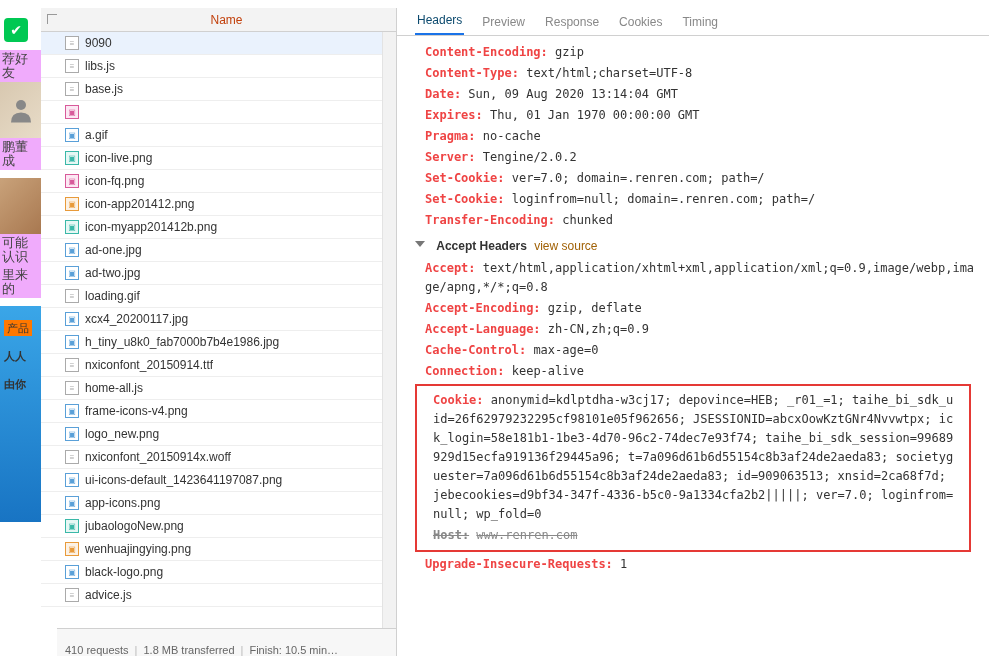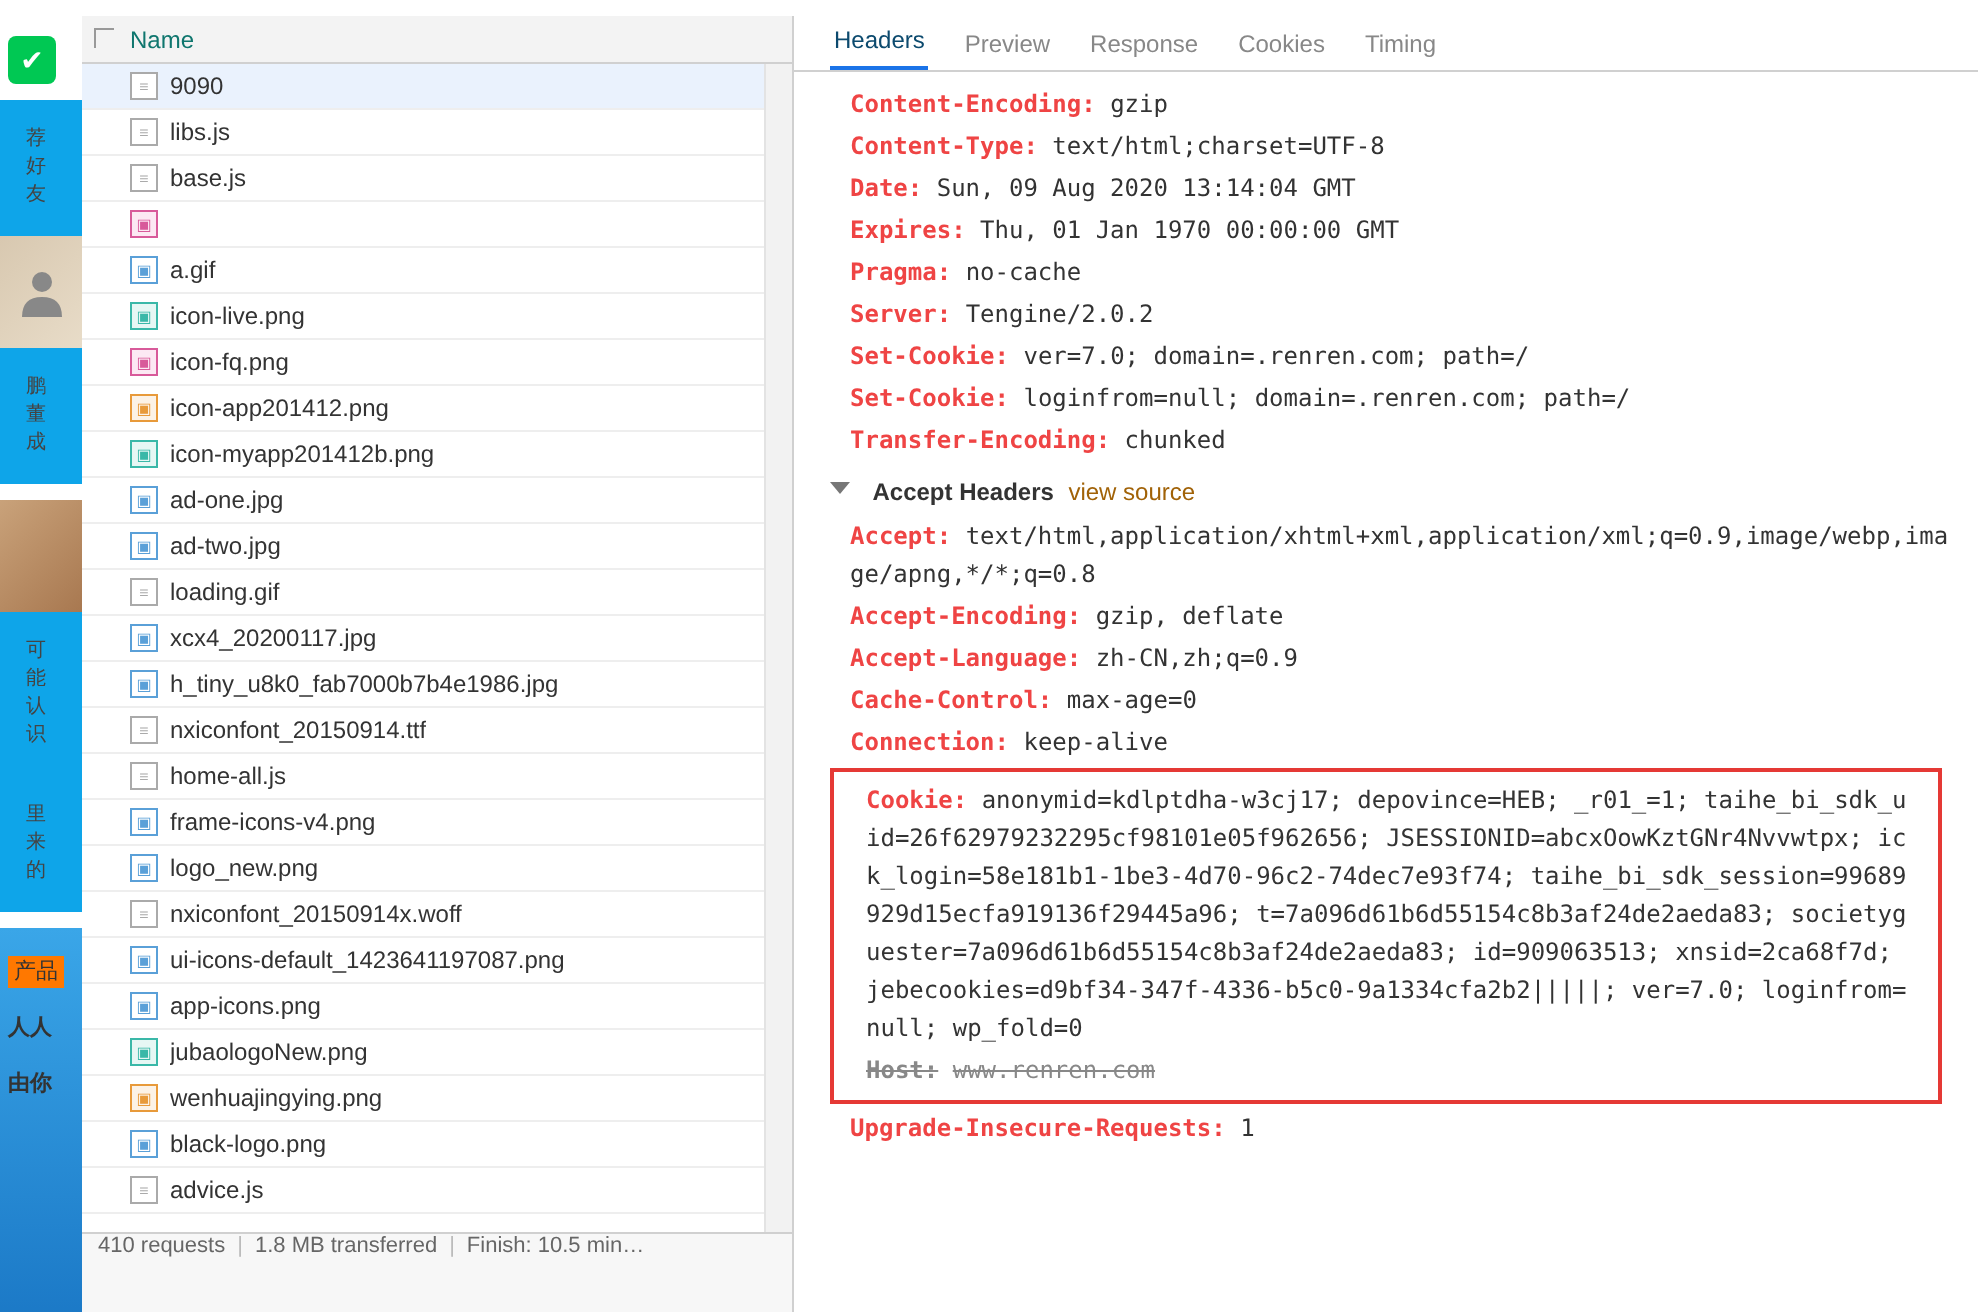--- a/index.html
+++ b/index.html
@@ -4,41 +4,41 @@
 <style>
 * { margin: 0; padding: 0; box-sizing: border-box; }
 body { font-family: "Segoe UI", Arial, sans-serif; font-size: 12px; color: #333; background: #fff; overflow: hidden; width: 989px; height: 656px; position: relative; }
 
 .top-strip { position: absolute; top: -4px; left: 0; right: 0; height: 12px; color: #333; font-size: 14px; padding-left: 4px; overflow: hidden; }
 
 .left-rail { position: absolute; left: 0; top: 8px; width: 41px; height: 630px; }
 .rail-icon { width: 24px; height: 24px; margin: 4px auto; border-radius: 4px; display: flex; align-items: center; justify-content: center; color: #fff; font-size: 14px; }
 .rail-green { background: #00c853; margin-left: 4px; margin-top: 10px; }
 .left-rail .ad { width: 41px; margin-top: 8px; overflow: hidden; font-size: 11px; color: #333; }
-.ad-txt { background: #0ea5e9; padding: 13px; font-size: 10px; line-height: 14px; color: #444; }
+.ad-txt { background: #f0abfc; padding: 2px; font-size: 13px; line-height: 14px; color: #444; }
 .ad-img1 { width: 41px; height: 56px; background: linear-gradient(135deg,#d8c8b0,#e8dcc8); display: flex; align-items: center; justify-content: center; color: #555; }
 .ad-img2 { width: 41px; height: 56px; background: linear-gradient(135deg,#c9a27a,#a87850); }
 .ad-blue { width: 41px; height: 216px; background: linear-gradient(#3aa6e8,#1874c3); color: #fff; font-size: 18px; font-weight: bold; padding: 8px 4px; line-height: 28px; }
 .ad-blue .tag { background: #ff7800; font-size: 11px; padding: 1px 3px; display: inline-block; line-height: 14px; font-weight: normal; margin-bottom: 4px; }
 
 .main { position: absolute; left: 41px; top: 8px; right: 0; bottom: 0; display: flex; }
 .file-panel { width: 356px; border-right: 1px solid #d0d0d0; display: flex; flex-direction: column; background: #fff; }
-.file-head { height: 24px; border-bottom: 1px solid #d0d0d0; display: flex; align-items: center; padding: 0 8px 0 24px; background: #f3f3f3; color: #0f766e; position: relative; }
+.file-head { height: 24px; border-bottom: 1px solid #d0d0d0; display: flex; align-items: center; padding: 0 8px 0 24px; background: #f3f3f3; color: #c2410c; position: relative; justify-content: center; }
 .file-head .corner { position: absolute; left: 6px; top: 6px; width: 10px; height: 10px; border-left: 1px solid #999; border-top: 1px solid #999; }
 .file-list { flex: 1; overflow-y: auto; }
 .file-row { height: 23px; display: flex; align-items: center; padding-left: 24px; border-bottom: 1px solid #eee; cursor: pointer; }
 .file-row.sel { background: #eaf2fd; }
 .ficon { width: 14px; height: 14px; margin-right: 6px; flex-shrink: 0; display: inline-flex; align-items: center; justify-content: center; border: 1px solid #aaa; font-size: 8px; color: #888; background: #fff; }
 .ficon.img { border-color: #5aa0d8; color: #5aa0d8; }
 .ficon.img-pink { border-color: #d85a9a; color: #d85a9a; background:#fce8f3;}
 .ficon.img-teal { border-color: #3ab8a8; color: #3ab8a8; background:#e6f7f4;}
 .ficon.img-orange { border-color: #e89a3a; color: #e89a3a; background:#fcf2e6;}
 .ficon.doc { border-color: #aaa; color: #aaa; }
 .file-row span.name { white-space: nowrap; overflow: hidden; text-overflow: ellipsis; color: #333; }
-.file-foot { height: 40px; border-top: 1px solid #d0d0d0; background: #f7f7f7; color: #666; font-size: 11px; display: flex; align-items: flex-start; padding: 0 8px; }
+.file-foot { height: 28px; border-top: 1px solid #d0d0d0; background: #f7f7f7; color: #666; font-size: 11px; display: flex; align-items: flex-end; padding: 0 8px; margin-left: 16px; }
 .sep { margin: 0 6px; color: #bbb; }
 
 .detail-panel { flex: 1; display: flex; flex-direction: column; min-width: 0; position: relative; }
 .tabs { height: 28px; border-bottom: 1px solid #d0d0d0; display: flex; align-items: flex-end; padding-left: 18px; gap: 16px; color: #888; }
 .tab { padding: 6px 2px; cursor: pointer; font-size: 12px; }
 .tab.active { color: #0c4a6e; border-bottom: 2px solid #1a73e8; }
 .hdr-body { flex: 1; overflow: auto; padding: 6px 0 6px 18px; font-family: Consolas, Menlo, monospace; font-size: 12px; line-height: 19px; color: #333; }
 .hrow { padding: 1px 0 1px 10px; }
 .hk { font-weight: bold; color: #ef4444; }
 .hv { color: #333; }

